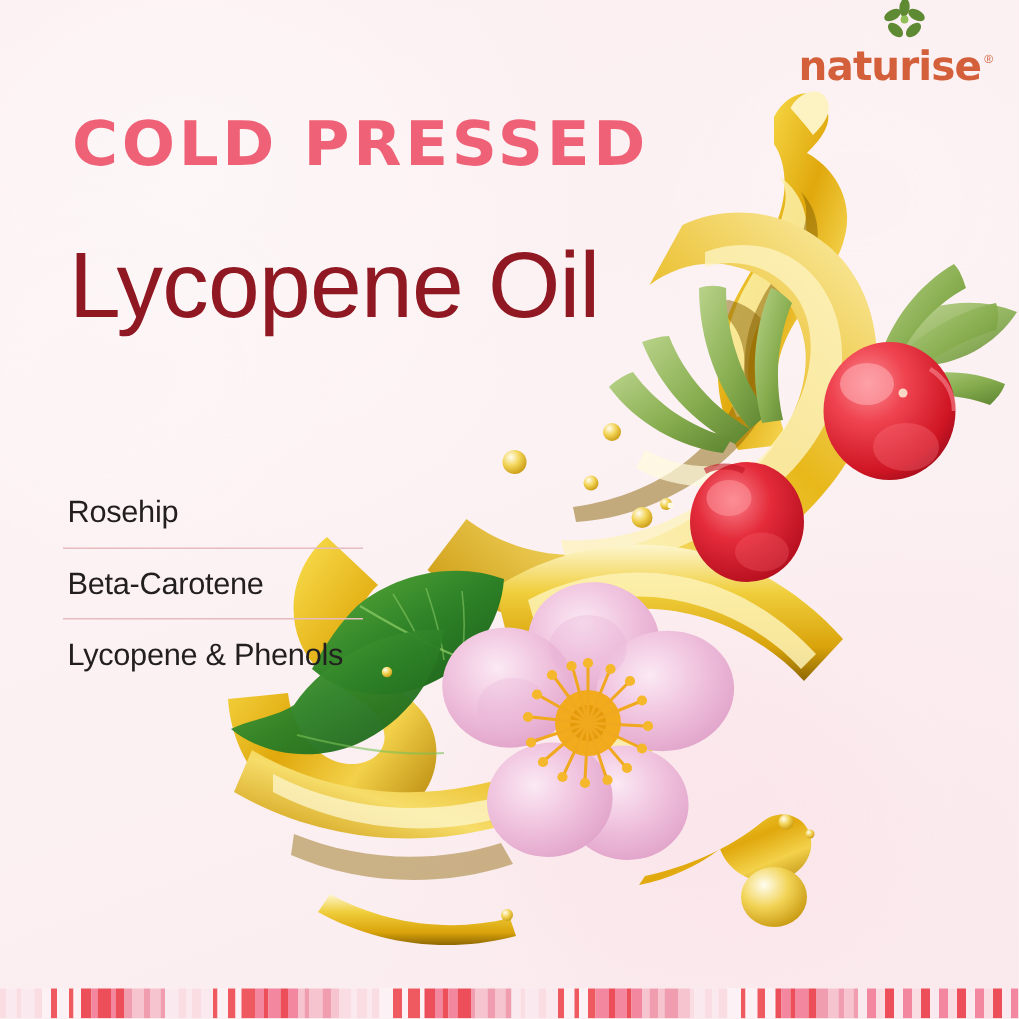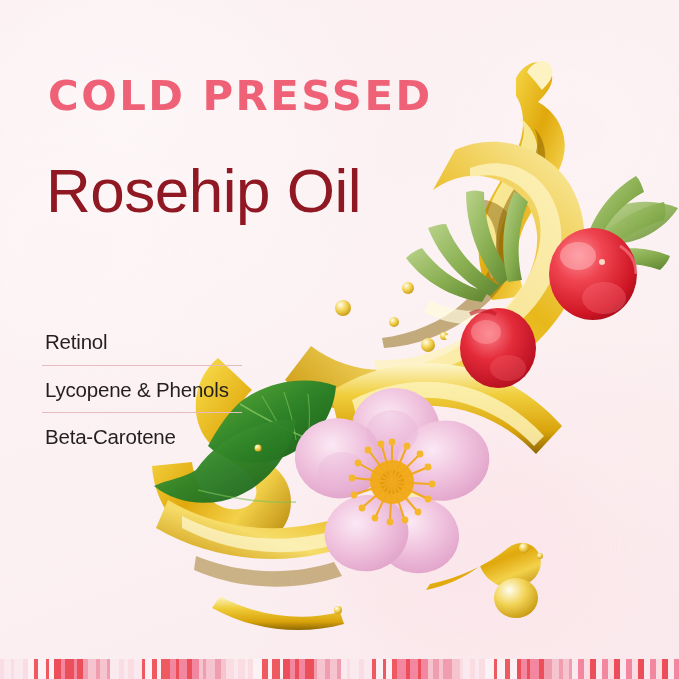--- a/index.html
+++ b/index.html
@@ -353,29 +353,43 @@
       <circle cx="444" cy="336" r="4" fill="url(#dropG)"></circle>
       <circle cx="447" cy="337" r="2" fill="#fffbe2"></circle>
       <circle cx="524" cy="548" r="5" fill="url(#dropG)"></circle>
       <circle cx="540" cy="556" r="3" fill="url(#dropG)"></circle>
       <circle cx="338" cy="610" r="4" fill="url(#dropG)"></circle>
       <circle cx="602" cy="262" r="3" fill="#fffbe2" opacity=".8"></circle>
       <circle cx="258" cy="448" r="3.5" fill="url(#dropG)"></circle>
     </g>
   </svg>
 
+  <div class="logo">
+    <div class="logo-word">naturise</div>
+    <svg class="logo-flower" viewBox="0 0 30 30" xmlns="http://www.w3.org/2000/svg">
+      <g fill="#5f8a34">
+        <ellipse cx="15" cy="6" rx="3.4" ry="6" transform="rotate(6 15 6)"></ellipse>
+        <ellipse cx="23" cy="11" rx="6" ry="3.4" transform="rotate(28 23 11)"></ellipse>
+        <ellipse cx="21" cy="21" rx="3.6" ry="6" transform="rotate(48 21 21)"></ellipse>
+        <ellipse cx="9" cy="21" rx="3.6" ry="6" transform="rotate(-48 9 21)"></ellipse>
+        <ellipse cx="7" cy="11" rx="6" ry="3.4" transform="rotate(-28 7 11)"></ellipse>
+      </g>
+      <circle cx="15" cy="14" r="2.6" fill="#8fbf55"></circle>
+    </svg>
+    <span class="logo-tm">®</span>
+  </div>
 
   <div class="kicker">COLD PRESSED</div>
-  <h1 class="title">Rosehip Oil</h1>
+  <h1 class="title">Lycopene Oil</h1>
 
 
   <div class="benefits">
-    <div class="benefit">Retinol</div>
+    <div class="benefit">Rosehip</div>
+    <div class="benefit">Beta-Carotene</div>
     <div class="benefit">Lycopene &amp; Phenols</div>
-    <div class="benefit">Beta-Carotene</div>
   </div>
 
   <div class="stripe-band" id="stripe-band">
       <div class="stripe" style="width: 4px; background: rgb(249, 221, 227);"></div>
       <div class="stripe" style="width: 7px; background: rgb(250, 233, 238);"></div>
       <div class="stripe" style="width: 3px; background: rgb(249, 221, 227);"></div>
       <div class="stripe" style="width: 9px; background: rgb(250, 233, 238);"></div>
       <div class="stripe" style="width: 5px; background: rgb(249, 221, 227);"></div>
       <div class="stripe" style="width: 6px; background: rgb(252, 241, 244);"></div>
       <div class="stripe" style="width: 4px; background: rgb(239, 90, 96);"></div>

